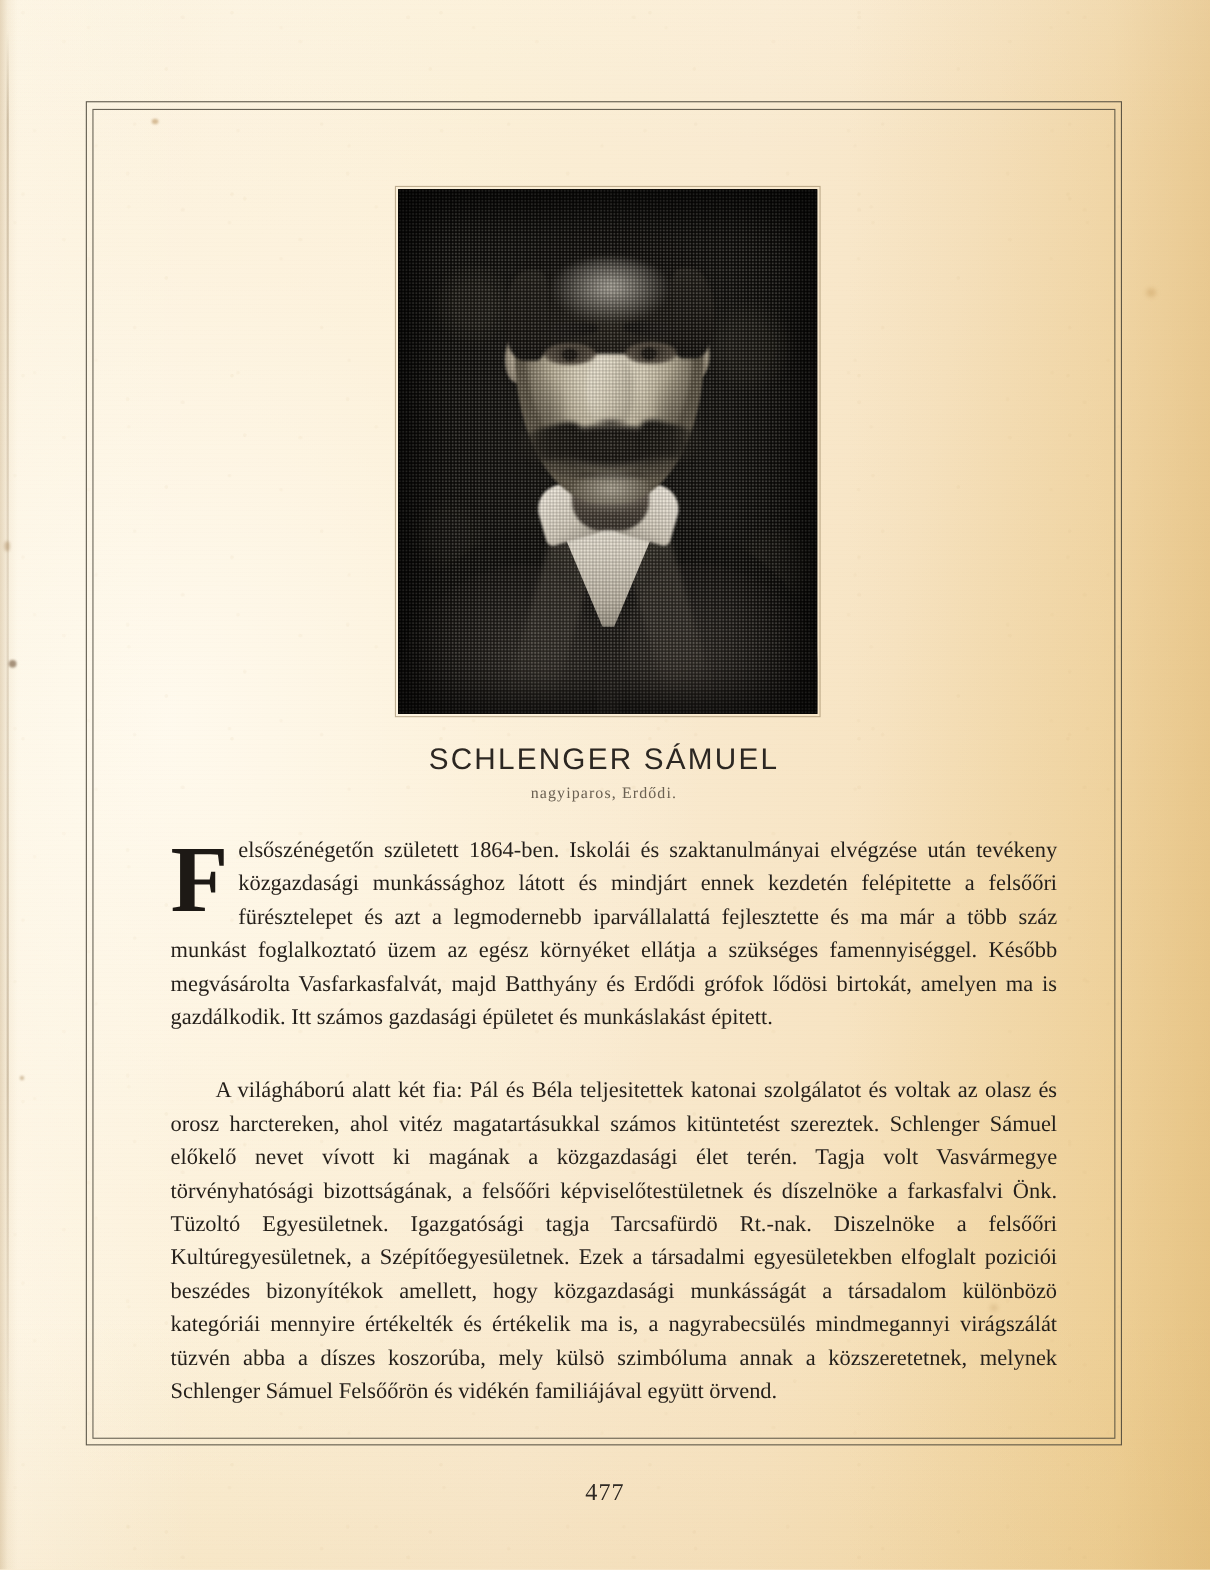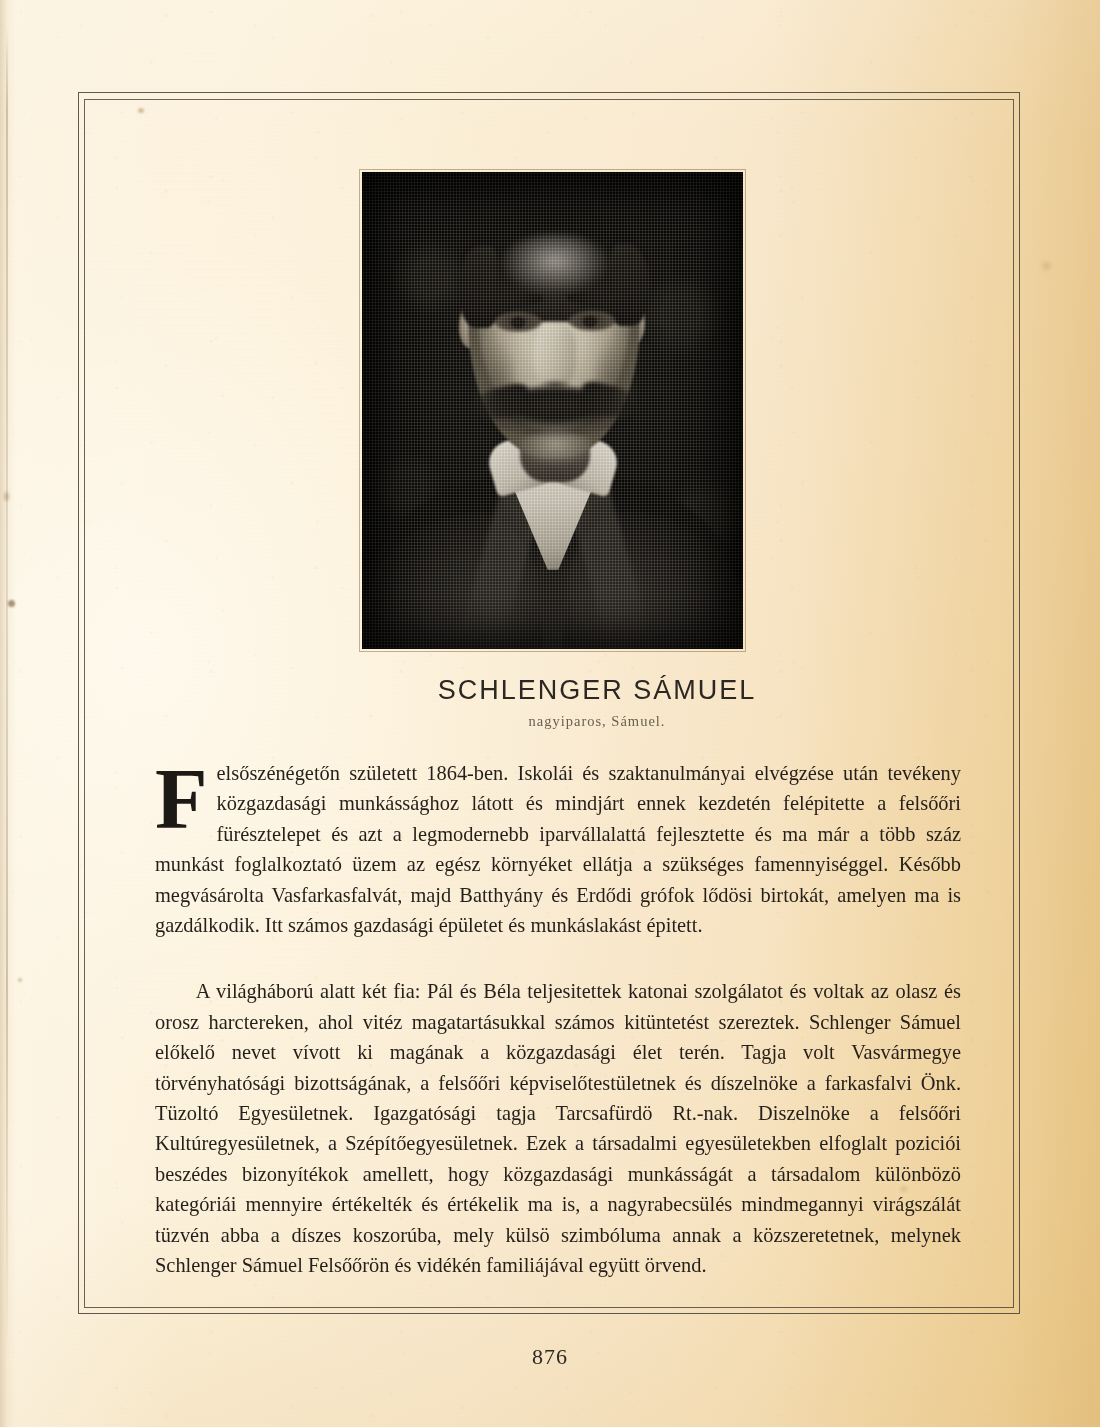--- a/index.html
+++ b/index.html
@@ -390,21 +390,20 @@
     border-radius: 50%;
     filter: blur(3.4px);
   }
 
   
   .caption-block {
     position: absolute;
     left: 84px; top: 676px;
     width: 930px;
     text-align: center;
-    padding-left: 48px;
   }
   .name {
     font-family: "Liberation Sans", sans-serif;
     font-size: 27px;
     letter-spacing: 2.0px;
     color: #2c2722;
     white-space: nowrap;
     line-height: 1.1;
   }
   .subtitle {
@@ -516,23 +515,23 @@
 
       <div class="halftone"></div>
       <div class="halftone2"></div>
       <div class="photo-vig"></div>
     </div>
     <div class="photo-border"></div>
   </div>
 
   <div class="caption-block">
     <div class="name softink">SCHLENGER SÁMUEL</div>
-    <div class="subtitle softink">nagyiparos, Sámuel.</div>
+    <div class="subtitle softink">nagyiparos, Erdődi.</div>
   </div>
 
   <div class="body-block softink">
     <p><span class="dropcap">F</span><span>elsőszénégetőn született 1864-ben. Iskolái és szaktanulmányai elvégzése után tevékeny közgazdasági munkássághoz látott és mindjárt ennek kezdetén felépitette a felsőőri fürésztelepet és azt a legmodernebb iparvállalattá fejlesztette és ma már a több száz munkást foglalkoztató üzem az egész környéket ellátja a szükséges famennyiséggel. Később megvásárolta Vasfarkasfalvát, majd Batthyány és Erdődi grófok lődösi birtokát, amelyen ma is gazdálkodik. Itt számos gazdasági épületet és munkáslakást épitett.</span></p>
     <p class="indent"><span>A világháború alatt két fia: Pál és Béla teljesitettek katonai szolgálatot és voltak az olasz és orosz harctereken, ahol vitéz magatartásukkal számos kitüntetést szereztek. Schlenger Sámuel előkelő nevet vívott ki magának a közgazdasági élet terén. Tagja volt Vasvármegye törvényhatósági bizottságának, a felsőőri képviselőtestületnek és díszelnöke a farkasfalvi Önk. Tüzoltó Egyesületnek. Igazgatósági tagja Tarcsafürdö Rt.-nak. Diszelnöke a felsőőri Kultúregyesületnek, a Szépítőegyesületnek. Ezek a társadalmi egyesületekben elfoglalt poziciói beszédes bizonyítékok amellett, hogy közgazdasági munkásságát a társadalom különbözö kategóriái mennyire értékelték és értékelik ma is, a nagyrabecsülés mindmegannyi virágszálát tüzvén abba a díszes koszorúba, mely külsö szimbóluma annak a közszeretetnek, melynek Schlenger Sámuel Felsőőrön és vidékén familiájával együtt örvend.</span></p>
   </div>
 
-  <div class="folio softink">876</div>
+  <div class="folio softink">477</div>
 
 </div>
 
 </body></html>

